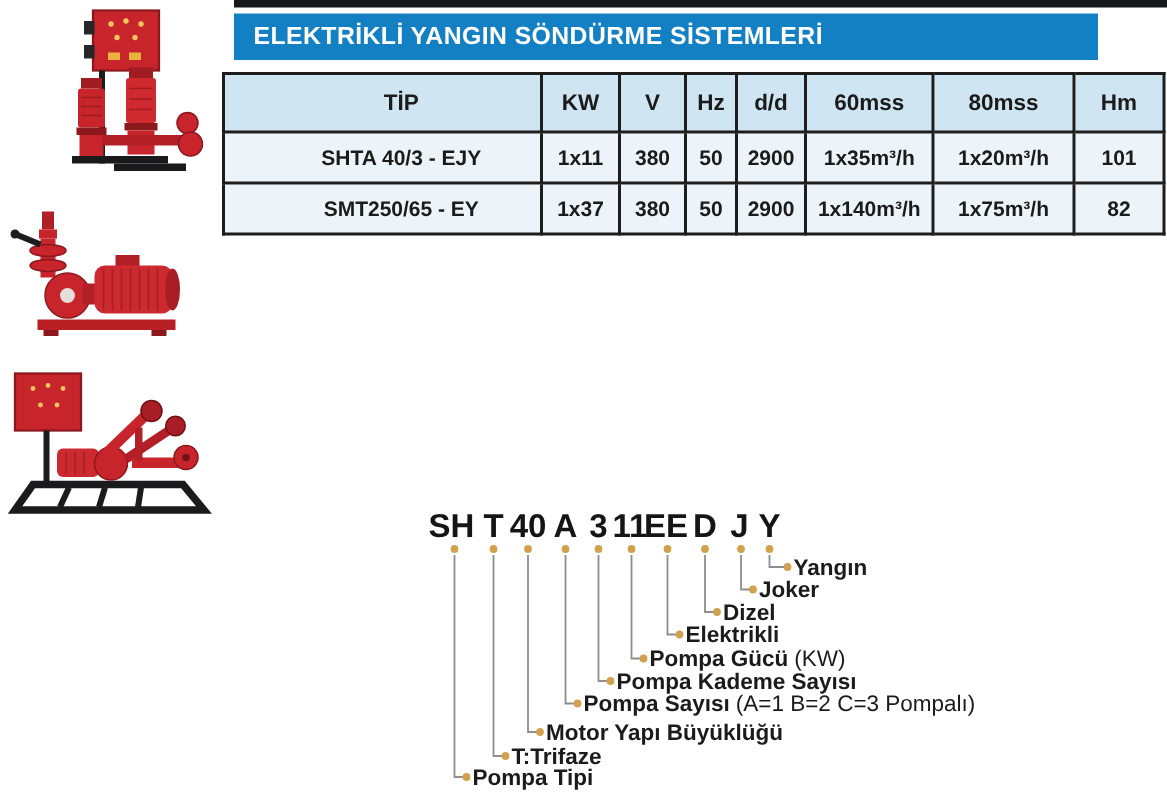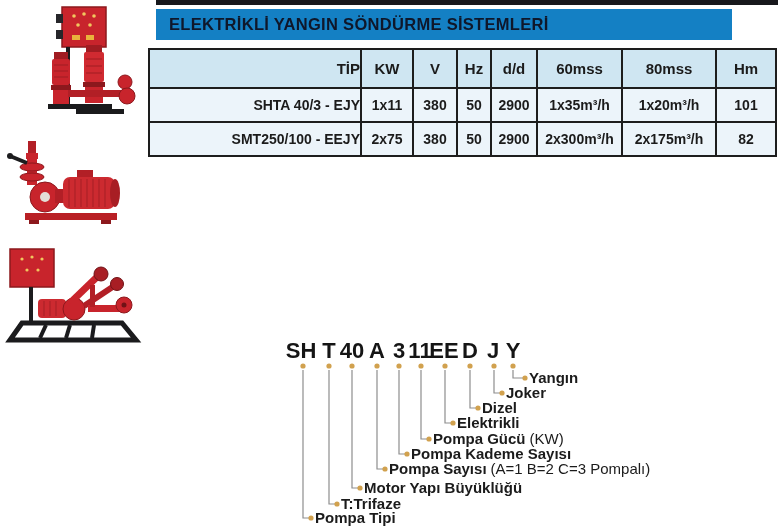--- a/index.html
+++ b/index.html
@@ -6,36 +6,36 @@
   body {
     width:778px; height:532px; position:relative; overflow:hidden;
     background:#ffffff; font-family:"Liberation Sans", sans-serif;
   }
   .top-strip {
     position:absolute; left:156px; top:0; width:622px; height:5px;
     background:#17181c;
   }
   .banner {
     position:absolute; left:156px; top:9px; width:576px; height:31px;
-    background:#1480c4; color:#0f172a; display:flex; align-items:center;
+    background:#1480c4; color:#ffffff; display:flex; align-items:center;
     padding-left:13px; box-sizing:border-box;
     font-weight:bold; font-size:16.5px; letter-spacing:0.3px;
   }
   table.spec {
     position:absolute; left:148px; top:48px; width:627px;
     border-collapse:collapse; table-layout:fixed;
     border:2px solid #1d1d1d;
   }
   .spec th, .spec td {
     border:2px solid #1d1d1d; font-weight:bold; color:#1b1b1b;
     text-align:center; padding:0; overflow:hidden; white-space:nowrap;
   }
   .spec thead th { background:#cfe6f2; height:37px; font-size:15px; }
   .spec tbody td { background:#ecf4fa; height:32px; font-size:14px;margin-left:16px; }
-  .spec .tip { text-align:right; padding-left:25px; }
+  .spec .tip { text-align:center; padding-left:25px; }
   .photos { position:absolute; left:0; top:0; width:148px; height:360px; }
   .photo { position:absolute; }
   svg.diagram { position:absolute; left:0; top:325px; }
   .code-part { font-size:22px; font-weight:bold; fill:#151515; }
   .dlabel { font-size:15px; font-weight:bold; fill:#1b1b1b; }
   .dlabel .note { font-weight:normal; }
   .connector { stroke:#8e8e8e; stroke-width:1.2; fill:none; }
   .cdot { fill:#d1a14e; }
 </style>
 </head>
@@ -164,27 +164,27 @@
       <td class="tip">SHTA 40/3 - EJY</td>
       <td>1x11</td>
       <td>380</td>
       <td>50</td>
       <td>2900</td>
       <td>1x35m³/h</td>
       <td>1x20m³/h</td>
       <td>101</td>
     </tr>
     <tr>
-      <td class="tip">SMT250/100 - EEJY</td>
-      <td>2x75</td>
+      <td class="tip">SMT250/65 - EY</td>
+      <td>1x37</td>
       <td>380</td>
       <td>50</td>
       <td>2900</td>
-      <td>2x300m³/h</td>
-      <td>2x175m³/h</td>
+      <td>1x140m³/h</td>
+      <td>1x75m³/h</td>
       <td>82</td>
     </tr>
   </tbody>
 </table>
 
 <svg class="diagram" width="778" height="207" viewBox="0 0 778 207">
 
   <text class="code-part" text-anchor="middle" x="301" y="33">SH</text>
   <text class="code-part" text-anchor="middle" x="329" y="33">T</text>
   <text class="code-part" text-anchor="middle" x="352" y="33">40</text>

